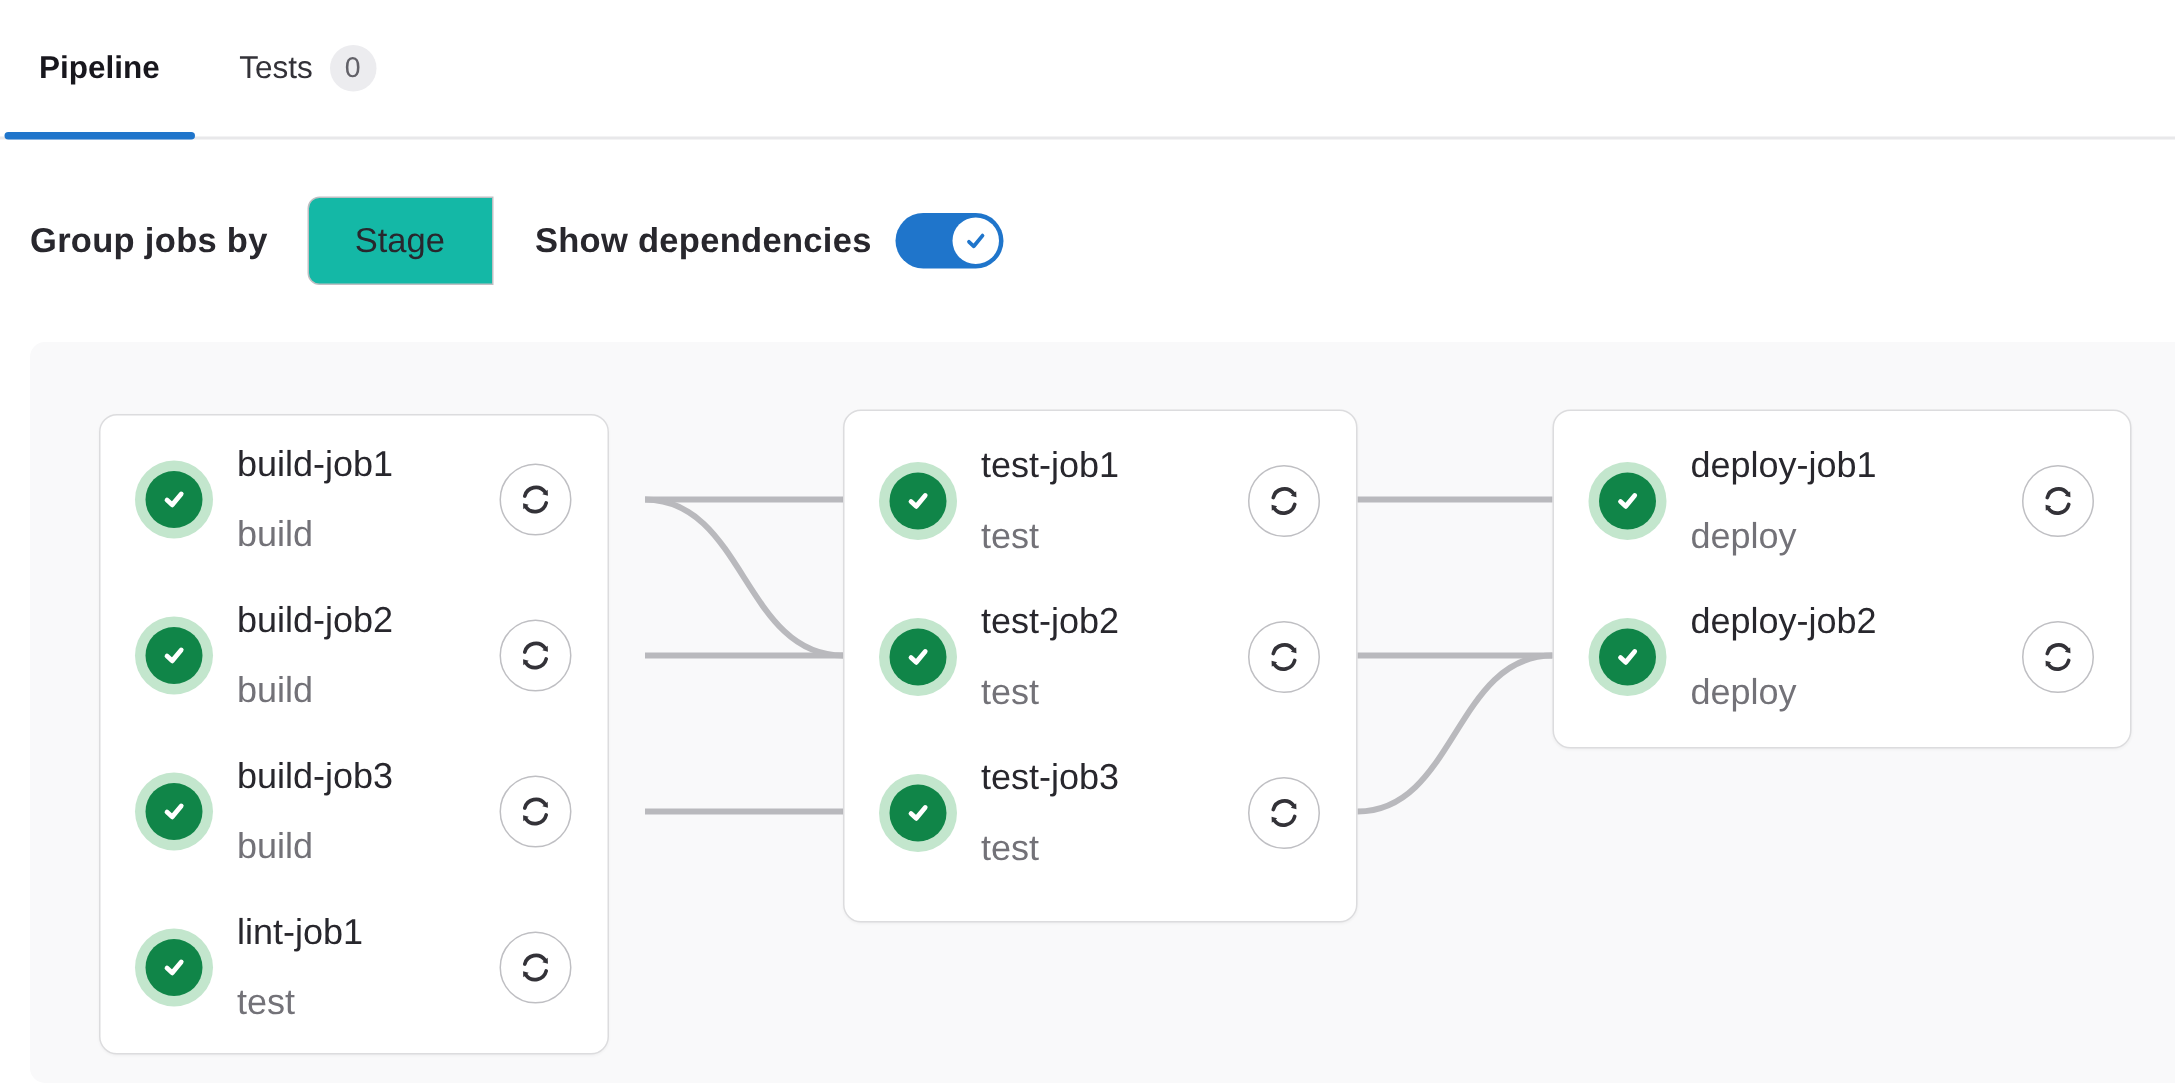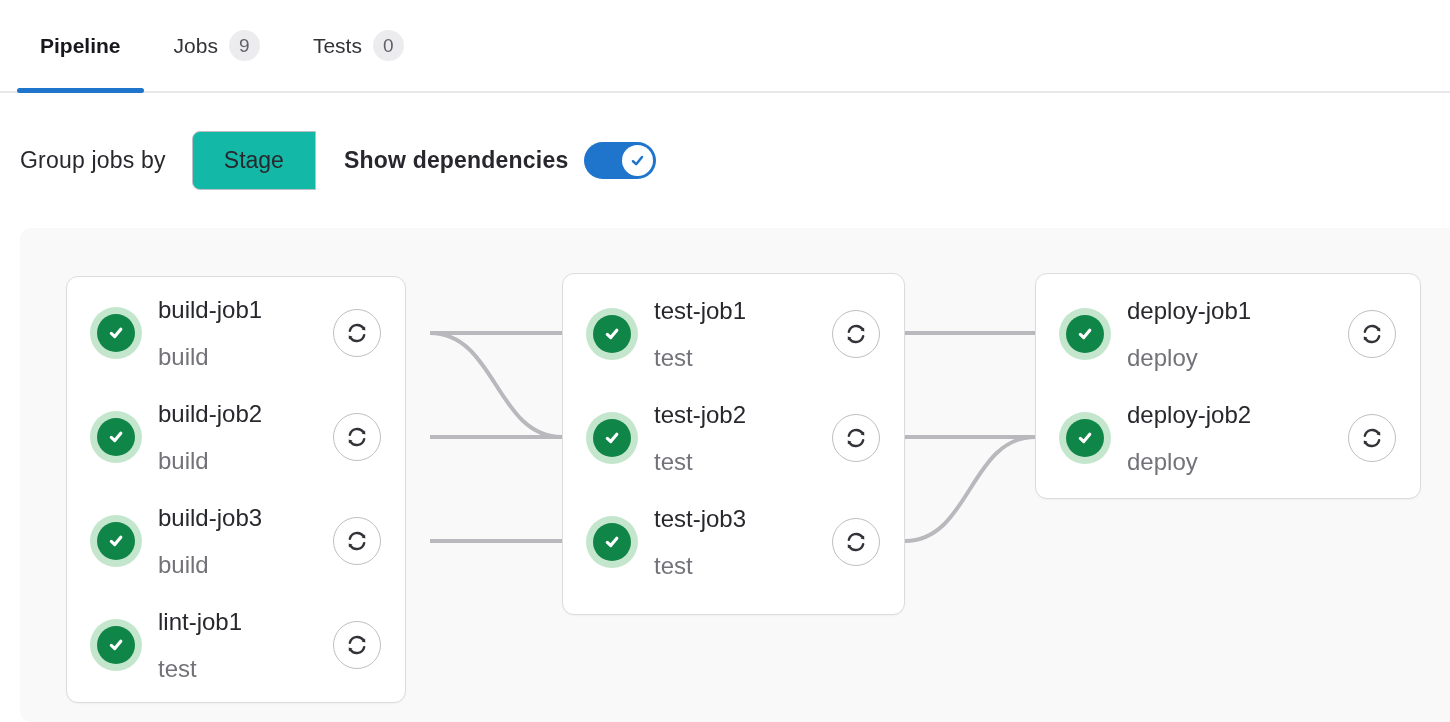--- a/index.html
+++ b/index.html
@@ -6,41 +6,41 @@
   html, body { margin: 0; padding: 0; }
   body {
     width: 1450px; height: 722px; position: relative; overflow: hidden;
     background: #ffffff; color: #28272d;
     font-family: "Liberation Sans", sans-serif;
   }
 
   
   .tabs {
     display: flex; align-items: stretch; height: 93px;
-    border-bottom: 2px solid #e8e8ea; padding-left: 17px;
+    border-bottom: 2px solid #e8e8ea; padding-left: 3px;
   }
   .tab {
     display: flex; align-items: center; gap: 11px; padding: 0 23px;
     margin-right: 7px; font-size: 21px; color: #333238; position: relative;
     cursor: pointer; text-decoration: none;
   }
   .tab.active { font-weight: 700; color: #18171d; }
   .tab.active::after {
     content: ""; position: absolute; left: 0; right: 0; bottom: -2px;
     height: 5px; background: #1f75cb; border-radius: 3px;
   }
   .tab-badge {
     display: inline-flex; align-items: center; justify-content: center;
     min-width: 31px; height: 31px; padding: 0 9px; border-radius: 16px;
     background: #ececef; color: #626168; font-size: 19px; font-weight: 400;
   }
 
   
   .controls { display: flex; align-items: center; height: 134px; padding-left: 20px; }
-  .group-label { font-size: 23px; font-weight: 400; letter-spacing: 0.2px; }
+  .group-label { font-size: 23px; font-weight: 700; letter-spacing: 0.2px; }
   .segmented { display: flex; align-items: stretch; margin-left: 26px; height: 59px; }
   .seg-btn {
     font-family: inherit; font-size: 23px; color: #28272d; background: #14b8a6;
     border: 1px solid #bfbfc3; border-radius: 8px 0 0 8px; padding: 0 31px;
     cursor: pointer; line-height: 1;
   }
   .seg-btn.selected {
     border: 2px solid #98979e; border-radius: 8px; padding: 0 52px;
     margin-left: -1px; position: relative; z-index: 2;
   }
@@ -88,24 +88,20 @@
   }
   .retry-btn svg { width: 26px; height: 26px; color: #333238; }
 </style>
 </head>
 <body>
 
 <nav class="tabs" id="tabbar">
     <a class="tab active">
     <span class="tab-label">Pipeline</span>
 
-  </a>
-    <a class="tab">
-    <span class="tab-label">Jobs</span>
-    <span class="tab-badge">9</span>
   </a>
     <a class="tab">
     <span class="tab-label">Tests</span>
     <span class="tab-badge">0</span>
   </a>
   </nav>
 
 <div class="controls">
   <span class="group-label">Group jobs by</span>
   <div class="segmented" id="segmented">

